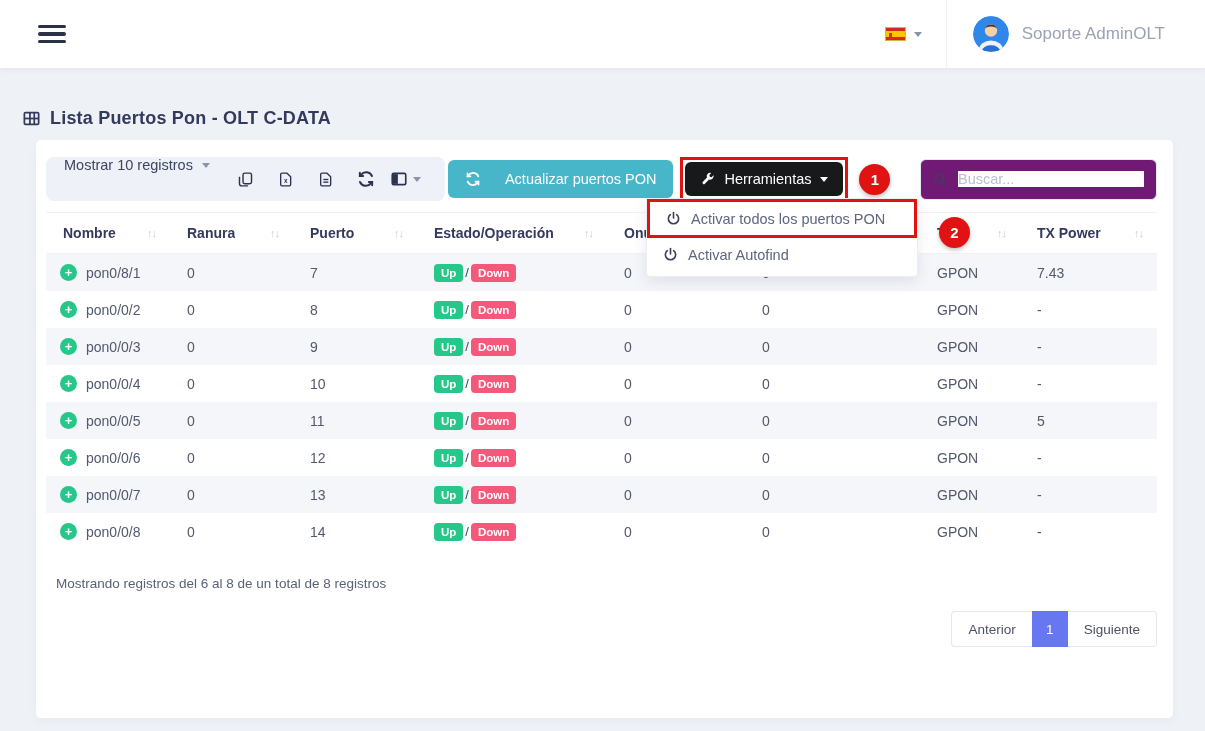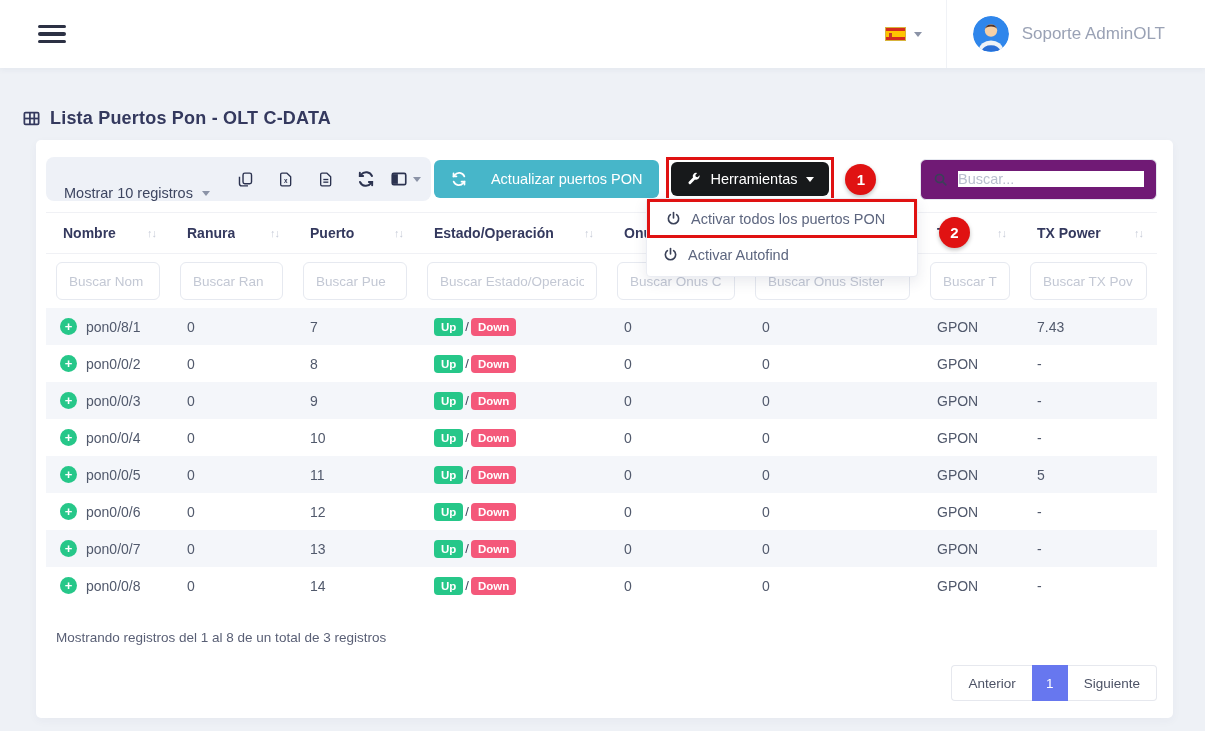--- a/index.html
+++ b/index.html
@@ -28,21 +28,21 @@
   .page-title-row { display:flex; align-items:center; gap:9px; padding:28px 0 0 22px; height:72px; }
   .title-icon { color:#34395e; display:flex; }
   .page-title { font-size:18px; font-weight:bold; color:#34395e; letter-spacing:.2px; }
 
   
   .card { margin:0 32px 0 36px; background:#fff; border-radius:5px;
     box-shadow:0 3px 10px rgba(50,60,100,.04); padding:17px 16px 24px 10px; height:578px; position:relative; }
 
   
   .toolbar { display:flex; align-items:center; height:44px; position:relative; }
-  .btn-group { display:flex; align-items:flex-end; background:#eef1f7; border-radius:8px; height:44px; padding:0 5px 0 2px; }
+  .btn-group { display:flex; align-items:flex-start; background:#eef1f7; border-radius:8px; height:44px; padding:0 19px 0 2px; }
   .show-entries { display:flex; align-items:center; gap:9px; padding:0 16px; font-size:14.5px;
     color:#3d4560; background:none; border:none; cursor:pointer; font-family:inherit; }
   .icon-btn { width:40px; height:44px; display:flex; align-items:center; justify-content:center;
     background:none; border:none; color:#2c3350; cursor:pointer; gap:5px; }
   .btn-teal { margin-left:3px; display:flex; align-items:center; gap:24px; background:#47b6c9; color:#fff;
     border:none; border-radius:6px; height:38px; padding:0 17px; font-size:14.5px; cursor:pointer; font-family:inherit; }
   .red-wrap { margin-left:7px; border:3px solid #e01212; padding:2px; display:flex; }
   .btn-dark { display:flex; align-items:center; gap:9px; background:#17191b; color:#fff; border:none;
     border-radius:6px; height:34px; padding:0 15px; font-size:14.5px; cursor:pointer; font-family:inherit; }
   .btn-dark .caret { border-top-color:#fff; }
@@ -280,201 +280,168 @@
   <div class="th">
     <span class="th-label">Tipo</span>
     <span class="sort-icon">↑↓</span>
   </div>
 
   <div class="th">
     <span class="th-label">TX Power</span>
     <span class="sort-icon">↑↓</span>
   </div>
 </div>
-    <div class="grid-row frow-wrap" id="filter-row">
-  <div class="fcell">
-    <input type="text" class="filter-input" placeholder="Buscar Nom" style="">
-  </div>
-
-  <div class="fcell">
-    <input type="text" class="filter-input" placeholder="Buscar Ran" style="">
-  </div>
-
-  <div class="fcell">
-    <input type="text" class="filter-input" placeholder="Buscar Pue" style="">
-  </div>
-
-  <div class="fcell">
-    <input type="text" class="filter-input" placeholder="Buscar Estado/Operacio" style="">
-  </div>
-
-  <div class="fcell">
-    <input type="text" class="filter-input" placeholder="Buscar Onus C" style="">
-  </div>
-
-  <div class="fcell">
-    <input type="text" class="filter-input" placeholder="Buscar Onus Sister" style="">
-  </div>
-
-  <div class="fcell">
-    <input type="text" class="filter-input" placeholder="Buscar T" style="">
-  </div>
-
-  <div class="fcell">
-    <input type="text" class="filter-input" placeholder="Buscar TX Pov" style="">
+    <div id="table-body">
+  <div class="grid-row row">
+    <div class="cell name-cell">
+      <span class="plus-icon">+</span>
+      <span>pon0/8/1</span>
+    </div>
+    <div class="cell">0</div>
+    <div class="cell">7</div>
+    <div class="cell">
+      <span class="badge up">Up</span>
+      <span class="slash">/</span>
+      <span class="badge down">Down</span>
+    </div>
+    <div class="cell">0</div>
+    <div class="cell">0</div>
+    <div class="cell">GPON</div>
+    <div class="cell">7.43</div>
+  </div>
+
+  <div class="grid-row row">
+    <div class="cell name-cell">
+      <span class="plus-icon">+</span>
+      <span>pon0/0/2</span>
+    </div>
+    <div class="cell">0</div>
+    <div class="cell">8</div>
+    <div class="cell">
+      <span class="badge up">Up</span>
+      <span class="slash">/</span>
+      <span class="badge down">Down</span>
+    </div>
+    <div class="cell">0</div>
+    <div class="cell">0</div>
+    <div class="cell">GPON</div>
+    <div class="cell">-</div>
+  </div>
+
+  <div class="grid-row row">
+    <div class="cell name-cell">
+      <span class="plus-icon">+</span>
+      <span>pon0/0/3</span>
+    </div>
+    <div class="cell">0</div>
+    <div class="cell">9</div>
+    <div class="cell">
+      <span class="badge up">Up</span>
+      <span class="slash">/</span>
+      <span class="badge down">Down</span>
+    </div>
+    <div class="cell">0</div>
+    <div class="cell">0</div>
+    <div class="cell">GPON</div>
+    <div class="cell">-</div>
+  </div>
+
+  <div class="grid-row row">
+    <div class="cell name-cell">
+      <span class="plus-icon">+</span>
+      <span>pon0/0/4</span>
+    </div>
+    <div class="cell">0</div>
+    <div class="cell">10</div>
+    <div class="cell">
+      <span class="badge up">Up</span>
+      <span class="slash">/</span>
+      <span class="badge down">Down</span>
+    </div>
+    <div class="cell">0</div>
+    <div class="cell">0</div>
+    <div class="cell">GPON</div>
+    <div class="cell">-</div>
+  </div>
+
+  <div class="grid-row row">
+    <div class="cell name-cell">
+      <span class="plus-icon">+</span>
+      <span>pon0/0/5</span>
+    </div>
+    <div class="cell">0</div>
+    <div class="cell">11</div>
+    <div class="cell">
+      <span class="badge up">Up</span>
+      <span class="slash">/</span>
+      <span class="badge down">Down</span>
+    </div>
+    <div class="cell">0</div>
+    <div class="cell">0</div>
+    <div class="cell">GPON</div>
+    <div class="cell">5</div>
+  </div>
+
+  <div class="grid-row row">
+    <div class="cell name-cell">
+      <span class="plus-icon">+</span>
+      <span>pon0/0/6</span>
+    </div>
+    <div class="cell">0</div>
+    <div class="cell">12</div>
+    <div class="cell">
+      <span class="badge up">Up</span>
+      <span class="slash">/</span>
+      <span class="badge down">Down</span>
+    </div>
+    <div class="cell">0</div>
+    <div class="cell">0</div>
+    <div class="cell">GPON</div>
+    <div class="cell">-</div>
+  </div>
+
+  <div class="grid-row row">
+    <div class="cell name-cell">
+      <span class="plus-icon">+</span>
+      <span>pon0/0/7</span>
+    </div>
+    <div class="cell">0</div>
+    <div class="cell">13</div>
+    <div class="cell">
+      <span class="badge up">Up</span>
+      <span class="slash">/</span>
+      <span class="badge down">Down</span>
+    </div>
+    <div class="cell">0</div>
+    <div class="cell">0</div>
+    <div class="cell">GPON</div>
+    <div class="cell">-</div>
+  </div>
+
+  <div class="grid-row row">
+    <div class="cell name-cell">
+      <span class="plus-icon">+</span>
+      <span>pon0/0/8</span>
+    </div>
+    <div class="cell">0</div>
+    <div class="cell">14</div>
+    <div class="cell">
+      <span class="badge up">Up</span>
+      <span class="slash">/</span>
+      <span class="badge down">Down</span>
+    </div>
+    <div class="cell">0</div>
+    <div class="cell">0</div>
+    <div class="cell">GPON</div>
+    <div class="cell">-</div>
   </div>
 </div>
-    <div id="table-body">
-  <div class="grid-row row">
-    <div class="cell name-cell">
-      <span class="plus-icon">+</span>
-      <span>pon0/8/1</span>
-    </div>
-    <div class="cell">0</div>
-    <div class="cell">7</div>
-    <div class="cell">
-      <span class="badge up">Up</span>
-      <span class="slash">/</span>
-      <span class="badge down">Down</span>
-    </div>
-    <div class="cell">0</div>
-    <div class="cell">0</div>
-    <div class="cell">GPON</div>
-    <div class="cell">7.43</div>
-  </div>
-
-  <div class="grid-row row">
-    <div class="cell name-cell">
-      <span class="plus-icon">+</span>
-      <span>pon0/0/2</span>
-    </div>
-    <div class="cell">0</div>
-    <div class="cell">8</div>
-    <div class="cell">
-      <span class="badge up">Up</span>
-      <span class="slash">/</span>
-      <span class="badge down">Down</span>
-    </div>
-    <div class="cell">0</div>
-    <div class="cell">0</div>
-    <div class="cell">GPON</div>
-    <div class="cell">-</div>
-  </div>
-
-  <div class="grid-row row">
-    <div class="cell name-cell">
-      <span class="plus-icon">+</span>
-      <span>pon0/0/3</span>
-    </div>
-    <div class="cell">0</div>
-    <div class="cell">9</div>
-    <div class="cell">
-      <span class="badge up">Up</span>
-      <span class="slash">/</span>
-      <span class="badge down">Down</span>
-    </div>
-    <div class="cell">0</div>
-    <div class="cell">0</div>
-    <div class="cell">GPON</div>
-    <div class="cell">-</div>
-  </div>
-
-  <div class="grid-row row">
-    <div class="cell name-cell">
-      <span class="plus-icon">+</span>
-      <span>pon0/0/4</span>
-    </div>
-    <div class="cell">0</div>
-    <div class="cell">10</div>
-    <div class="cell">
-      <span class="badge up">Up</span>
-      <span class="slash">/</span>
-      <span class="badge down">Down</span>
-    </div>
-    <div class="cell">0</div>
-    <div class="cell">0</div>
-    <div class="cell">GPON</div>
-    <div class="cell">-</div>
-  </div>
-
-  <div class="grid-row row">
-    <div class="cell name-cell">
-      <span class="plus-icon">+</span>
-      <span>pon0/0/5</span>
-    </div>
-    <div class="cell">0</div>
-    <div class="cell">11</div>
-    <div class="cell">
-      <span class="badge up">Up</span>
-      <span class="slash">/</span>
-      <span class="badge down">Down</span>
-    </div>
-    <div class="cell">0</div>
-    <div class="cell">0</div>
-    <div class="cell">GPON</div>
-    <div class="cell">5</div>
-  </div>
-
-  <div class="grid-row row">
-    <div class="cell name-cell">
-      <span class="plus-icon">+</span>
-      <span>pon0/0/6</span>
-    </div>
-    <div class="cell">0</div>
-    <div class="cell">12</div>
-    <div class="cell">
-      <span class="badge up">Up</span>
-      <span class="slash">/</span>
-      <span class="badge down">Down</span>
-    </div>
-    <div class="cell">0</div>
-    <div class="cell">0</div>
-    <div class="cell">GPON</div>
-    <div class="cell">-</div>
-  </div>
-
-  <div class="grid-row row">
-    <div class="cell name-cell">
-      <span class="plus-icon">+</span>
-      <span>pon0/0/7</span>
-    </div>
-    <div class="cell">0</div>
-    <div class="cell">13</div>
-    <div class="cell">
-      <span class="badge up">Up</span>
-      <span class="slash">/</span>
-      <span class="badge down">Down</span>
-    </div>
-    <div class="cell">0</div>
-    <div class="cell">0</div>
-    <div class="cell">GPON</div>
-    <div class="cell">-</div>
-  </div>
-
-  <div class="grid-row row">
-    <div class="cell name-cell">
-      <span class="plus-icon">+</span>
-      <span>pon0/0/8</span>
-    </div>
-    <div class="cell">0</div>
-    <div class="cell">14</div>
-    <div class="cell">
-      <span class="badge up">Up</span>
-      <span class="slash">/</span>
-      <span class="badge down">Down</span>
-    </div>
-    <div class="cell">0</div>
-    <div class="cell">0</div>
-    <div class="cell">GPON</div>
-    <div class="cell">-</div>
-  </div>
-</div>
-  </div>
-
-  <div class="table-info">Mostrando registros del 1 al 8 de un total de 3 registros</div>
+  </div>
+
+  <div class="table-info">Mostrando registros del 6 al 8 de un total de 8 registros</div>
 
   <div class="pagination-row">
     <div class="pagination">
       <button class="page-btn prev">Anterior</button>
       <button class="page-btn active">1</button>
       <button class="page-btn next">Siguiente</button>
     </div>
   </div>
 </div>
 

